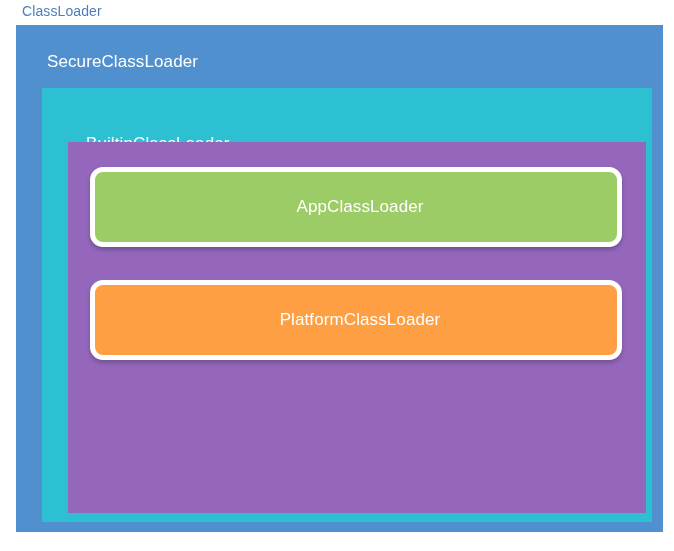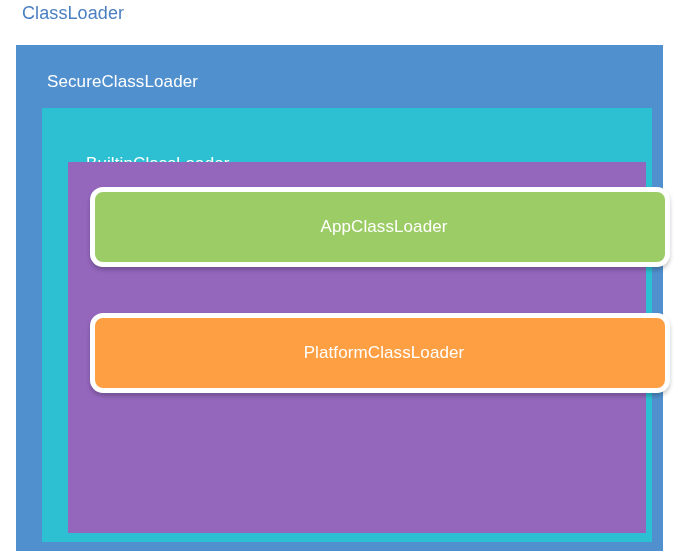--- a/index.html
+++ b/index.html
@@ -21,31 +21,31 @@
     top: 0;
     width: 674px;
     height: 551px;
   }
 
   
   .root-label {
     position: absolute;
     left: 22px;
     top: 3px;
-    font-size: 18px;
+    font-size: 14px;
     color: #4a7fc1;
     letter-spacing: 0.1px;
     white-space: nowrap;
   }
 
   
   .box-secure {
     position: absolute;
     left: 16px;
-    top: 45px;
+    top: 25px;
     width: 647px;
     height: 507px;
     background: #5090ce;
     box-sizing: border-box;
     text-align: center;
   }
 
   
   .box-builtin {
     position: absolute;
@@ -83,41 +83,41 @@
     position: absolute;
     left: 0;
     top: 0;
     width: 578px;
     height: 371px;
   }
 
   .card {
     position: absolute;
     left: 22px;
-    width: 580px;
+    width: 532px;
     height: 80px;
     border: 5px solid #ffffff;
     border-radius: 13px;
     box-sizing: border-box;
     display: flex;
     align-items: center;
     justify-content: center;
     box-shadow: 0 3px 4px rgba(0, 0, 0, 0.22);
     padding-left: 8px;
   }
 
   .card-label {
     color: #ffffff;
     font-size: 17px;
     letter-spacing: 0.1px;
     white-space: nowrap;
   }
 
   .card-app      { top: 25px;  background: #9ccc65; }
-  .card-platform { top: 138px; background: #ff9f43; margin-top: 13px; }
+  .card-platform { top: 138px; background: #ff9f43; }
   .card-boot     { top: 251px; background: #d9534f; }
 </style>
 </head>
 <body>
 
 <div class="diagram">
 
   <div class="root-label">ClassLoader</div>
 
   <div class="box-secure">

